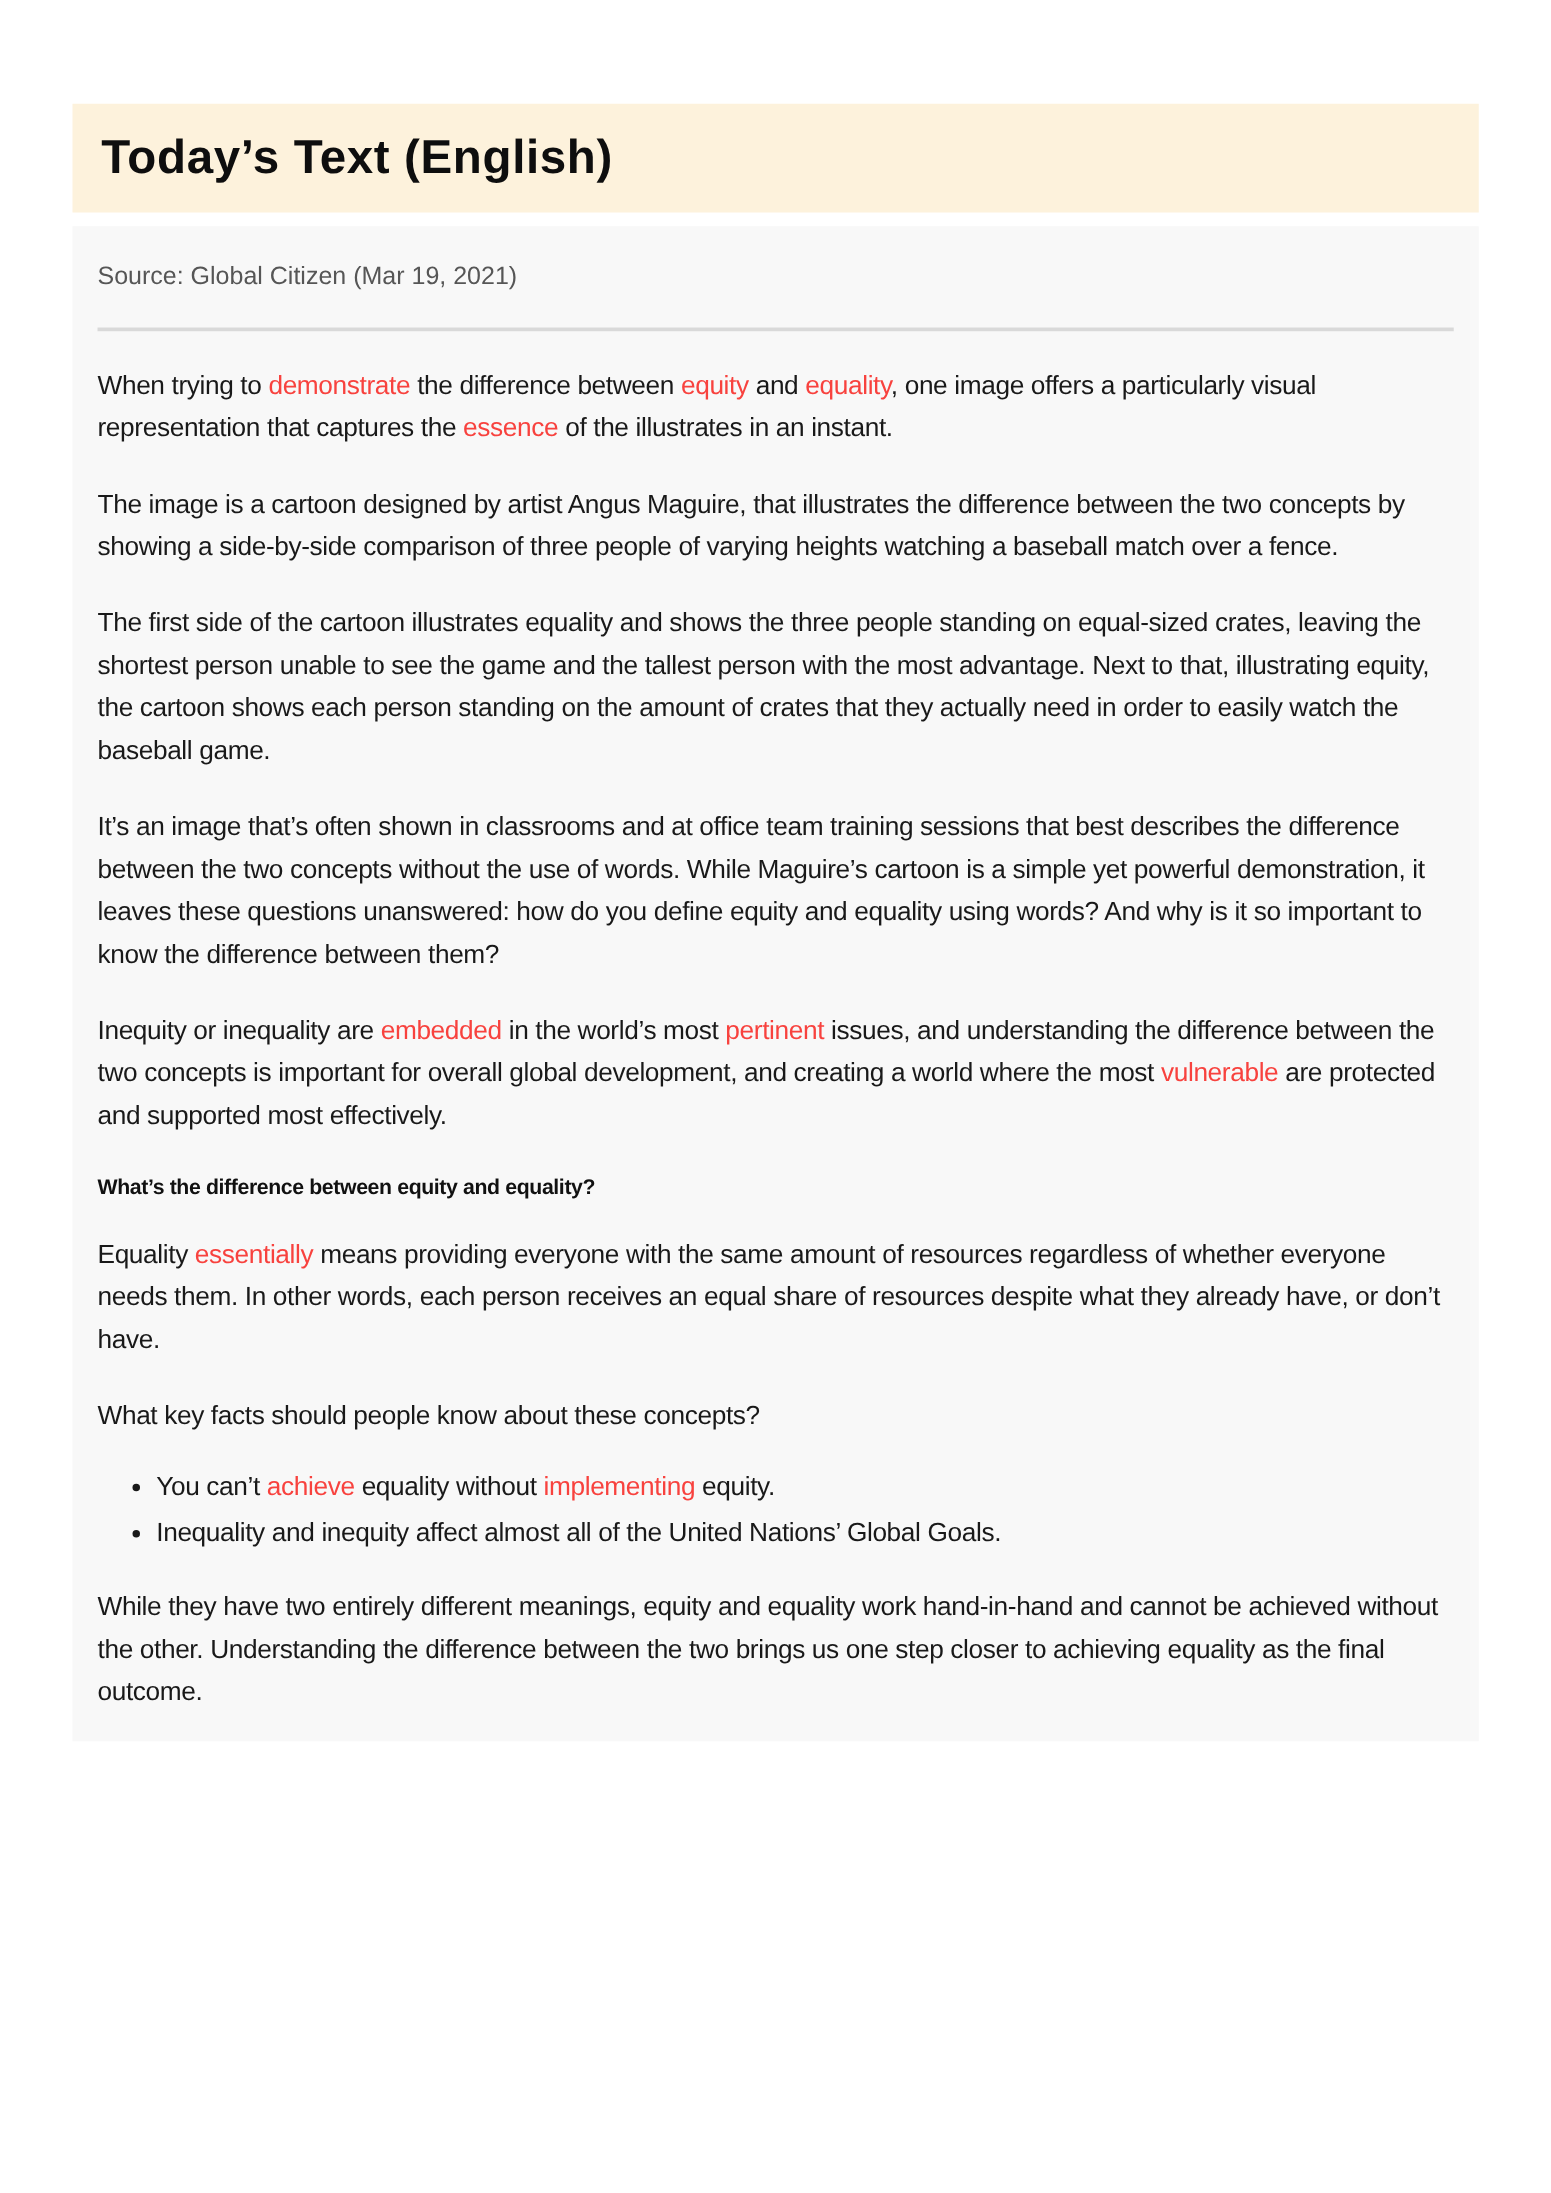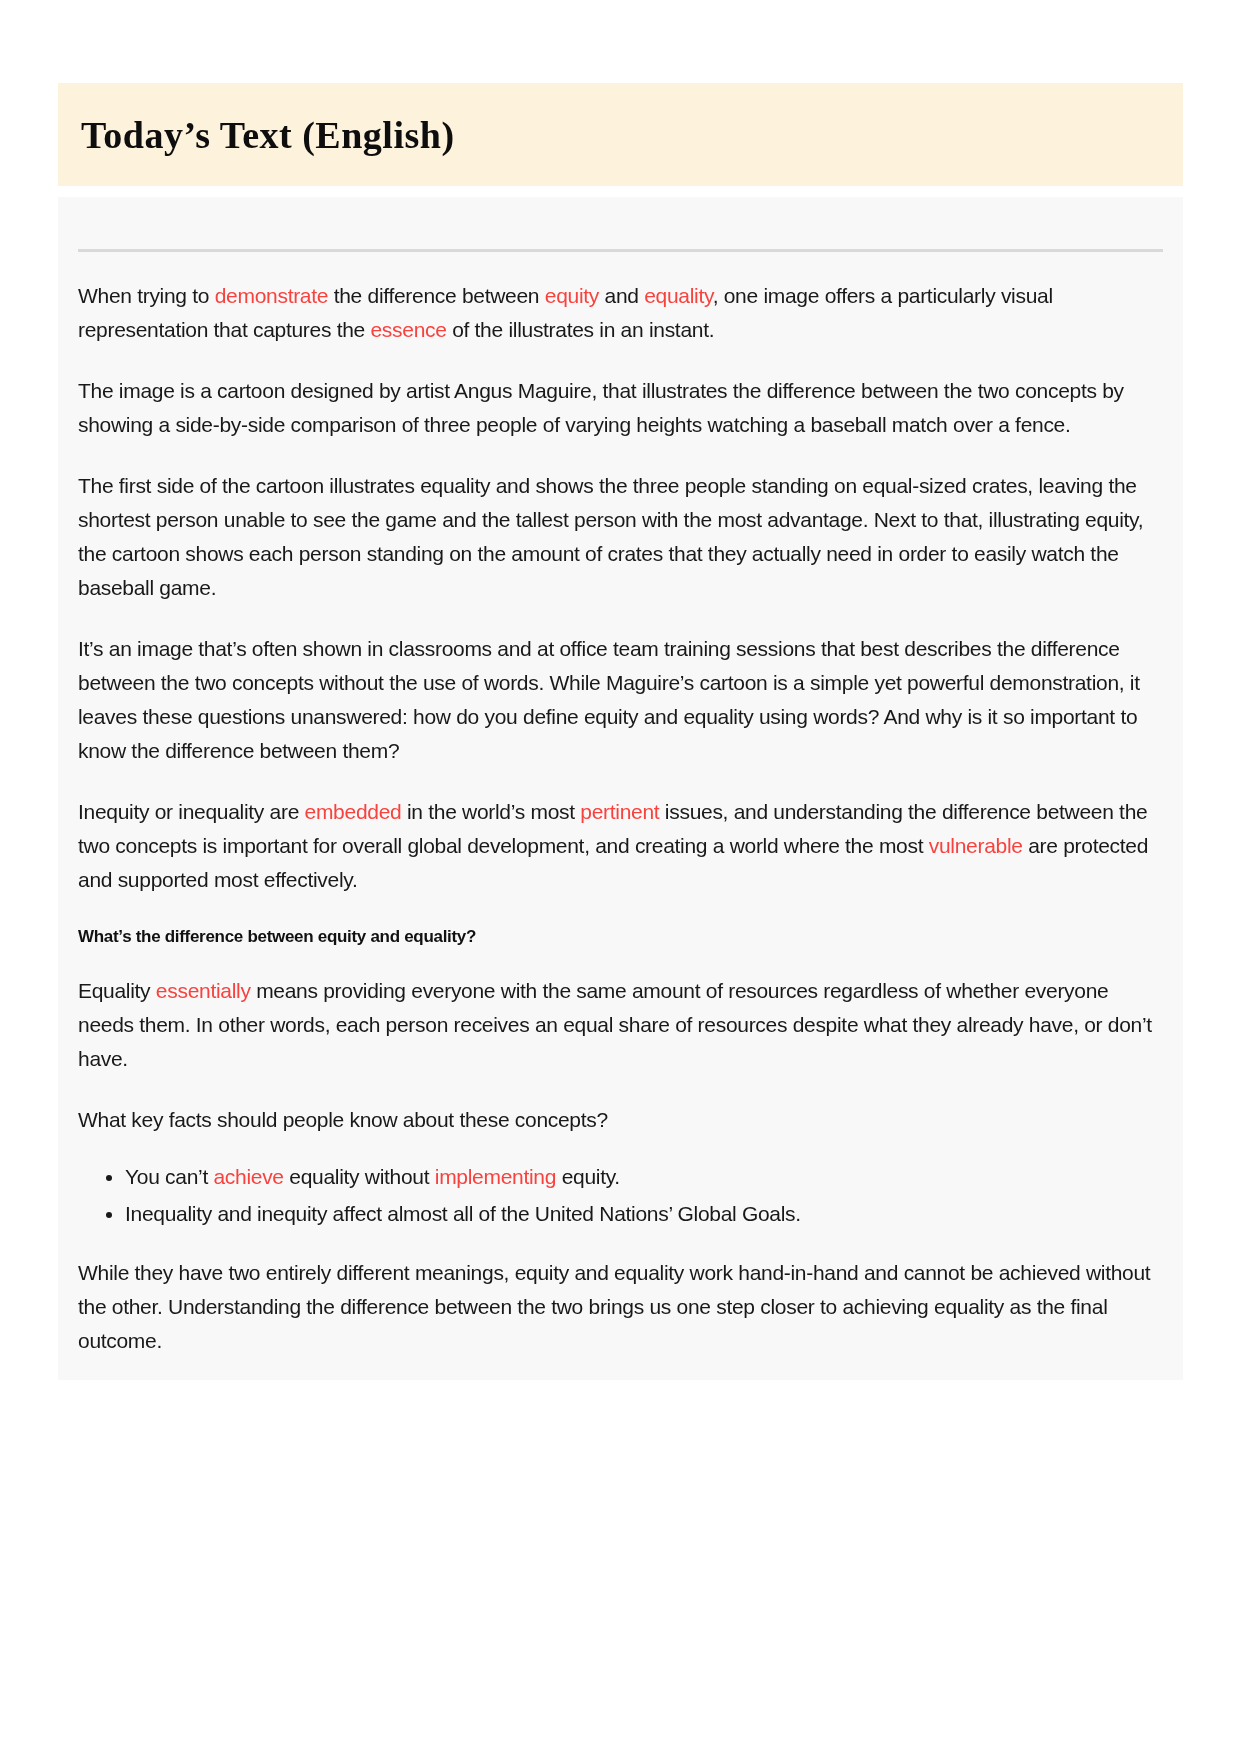--- a/index.html
+++ b/index.html
@@ -17,26 +17,25 @@
     min-height:1754px;
     background:#ffffff;
     font-family:"Liberation Sans", sans-serif;
     color:var(--text-color);
   }
   .page{
     padding:83px 58px 40px 58px;
   }
   .banner{
     background:var(--header-bg);
-    height:103px;
+    height:87px;
     display:flex;
     align-items:center;
     padding:0 23px;
     margin-bottom:11px;
-    font-family:Liberation Serif, serif;
   }
   .banner h1{
     margin:0;
     font-size:38px;
     font-weight:bold;
     letter-spacing:0.5px;
     color:#0e0e0e;
   }
   .content{
     background:var(--content-bg);
@@ -90,20 +89,21 @@
   }
 </style>
 </head>
 <body>
 
 <div class="page">
   <div class="banner">
     <h1>Today’s Text (English)</h1>
   </div>
   <div class="content">
+    <p class="article-source">Source: Global Citizen (Mar 19, 2021)</p>
     <hr class="divider">
     <div class="article-body">
         <p><span>When trying to </span><span class="red">demonstrate</span><span> the difference between </span><span class="red">equity</span><span> and </span><span class="red">equality</span><span>, one image offers a particularly visual representation that captures the </span><span class="red">essence</span><span> of the illustrates in an instant.</span></p>
         <p><span>The image is a cartoon designed by artist Angus Maguire, that illustrates the difference between the two concepts by showing a side-by-side comparison of three people of varying heights watching a baseball match over a fence.</span></p>
         <p><span>The first side of the cartoon illustrates equality and shows the three people standing on equal-sized crates, leaving the shortest person unable to see the game and the tallest person with the most advantage. Next to that, illustrating equity, the cartoon shows each person standing on the amount of crates that they actually need in order to easily watch the baseball game.</span></p>
         <p><span>It’s an image that’s often shown in classrooms and at office team training sessions that best describes the difference between the two concepts without the use of words. While Maguire’s cartoon is a simple yet powerful demonstration, it leaves these questions unanswered: how do you define equity and equality using words? And why is it so important to know the difference between them?</span></p>
         <p><span>Inequity or inequality are </span><span class="red">embedded</span><span> in the world’s most </span><span class="red">pertinent</span><span> issues, and understanding the difference between the two concepts is important for overall global development, and creating a world where the most </span><span class="red">vulnerable</span><span> are protected and supported most effectively.</span></p>
         <h3>What’s the difference between equity and equality?</h3>
         <p><span>Equality </span><span class="red">essentially</span><span> means providing everyone with the same amount of resources regardless of whether everyone needs them. In other words, each person receives an equal share of resources despite what they already have, or don’t have.</span></p>
         <p><span>What key facts should people know about these concepts?</span></p>

